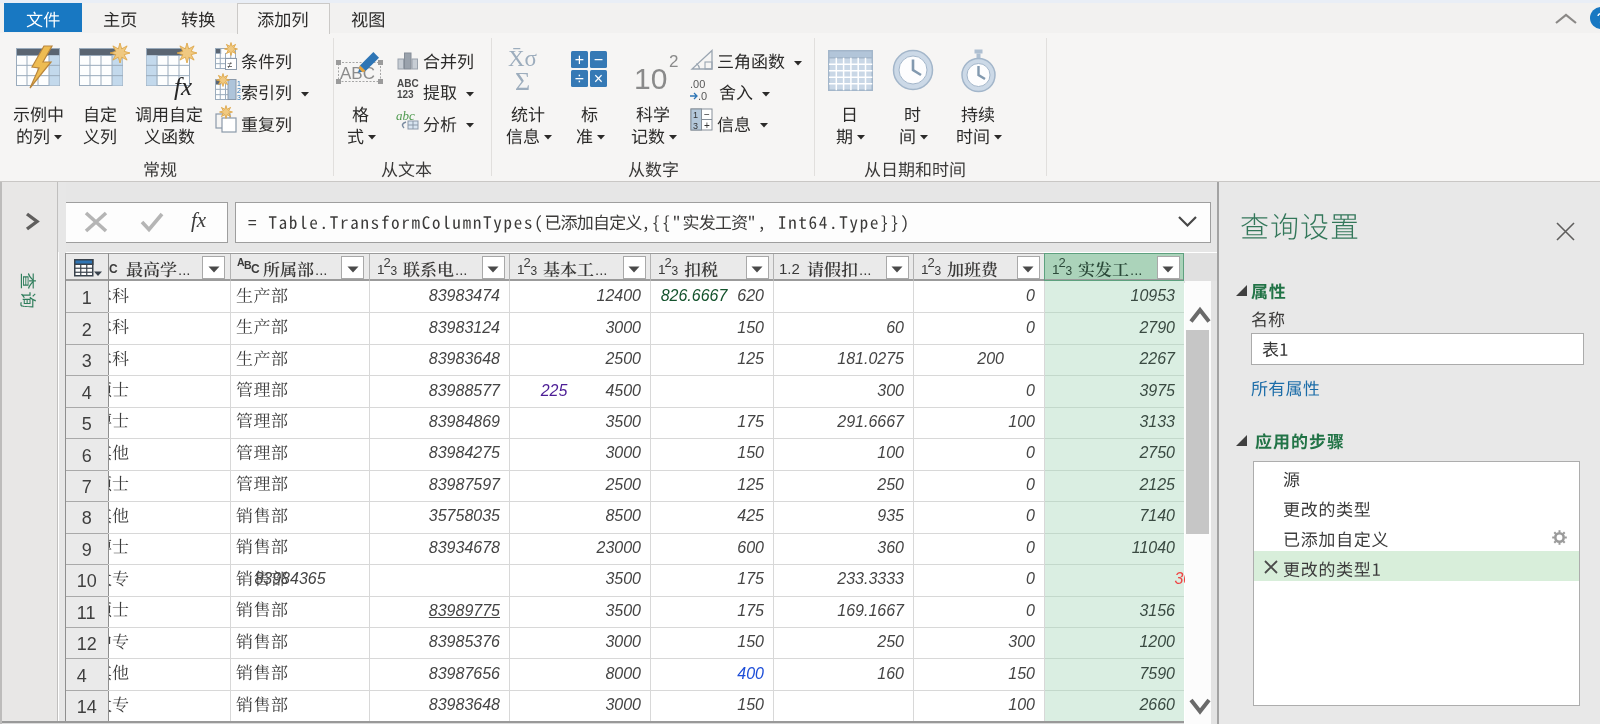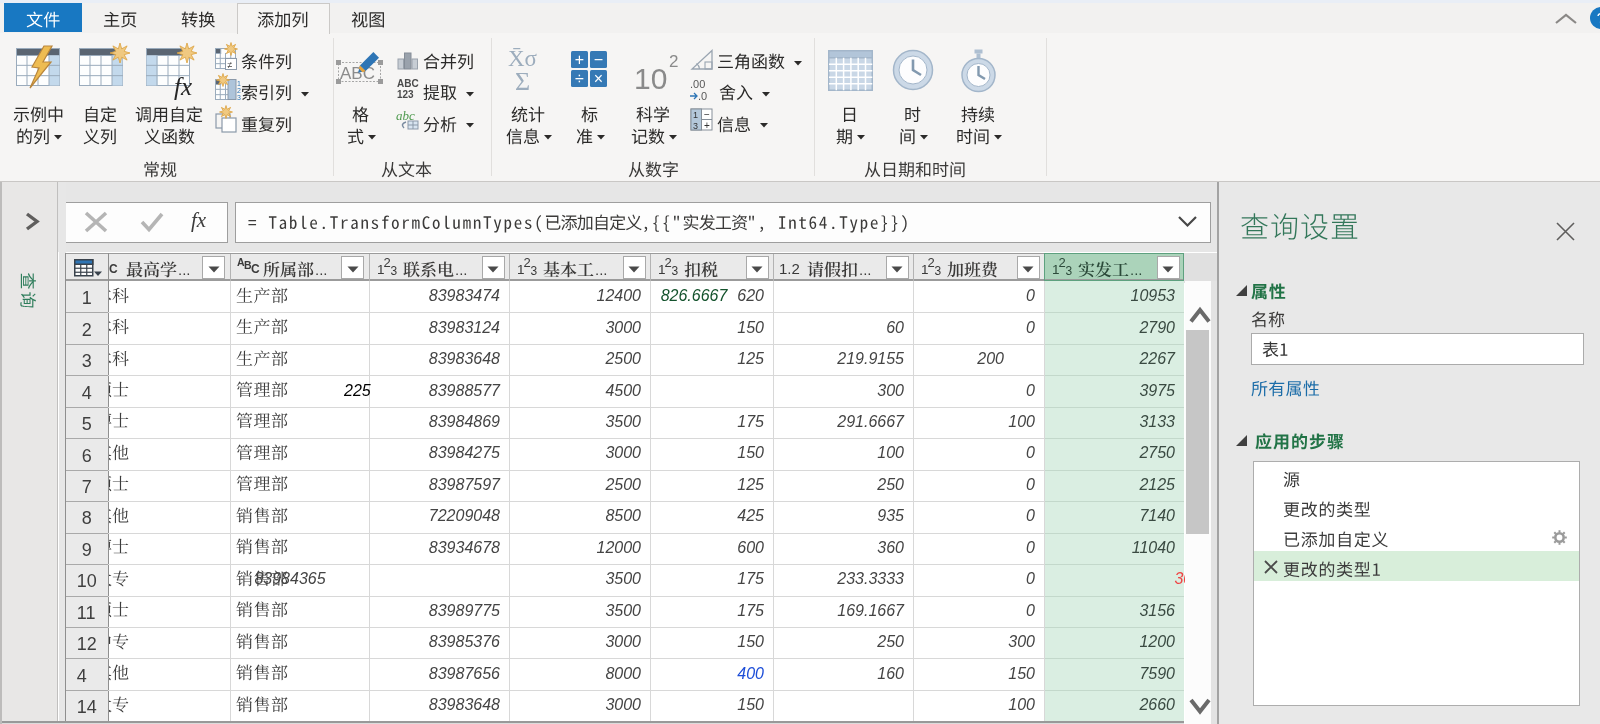--- a/index.html
+++ b/index.html
@@ -960,21 +960,21 @@
     <svg width="54" height="23" style="position:absolute;left:236.0px;top:346.5px;overflow:visible;">
       <g fill="#3c3c3c" transform="translate(0 17.85) scale(0.01700 -0.01700)">
         <use href="#g122" transform="translate(0.0 0)"></use>
         <use href="#g123" transform="translate(1029.4 0)"></use>
         <use href="#g124" transform="translate(2058.8 0)"></use>
       </g>
     </svg>
     <span style="position:absolute;left:80px;top:350.09999999999997px;width:420px;text-align:right;font:italic normal 16px 'Liberation Sans', sans-serif;color:#444;white-space:pre;">83983648</span>
     <span style="position:absolute;left:221px;top:350.09999999999997px;width:420px;text-align:right;font:italic normal 16px 'Liberation Sans', sans-serif;color:#444;white-space:pre;">2500</span>
     <span style="position:absolute;left:344px;top:350.09999999999997px;width:420px;text-align:right;font:italic normal 16px 'Liberation Sans', sans-serif;color:#444;white-space:pre;">125</span>
-    <span style="position:absolute;left:484px;top:350.09999999999997px;width:420px;text-align:right;font:italic normal 16px 'Liberation Sans', sans-serif;color:#444;white-space:pre;">219.9155</span>
+    <span style="position:absolute;left:484px;top:350.09999999999997px;width:420px;text-align:right;font:italic normal 16px 'Liberation Sans', sans-serif;color:#444;white-space:pre;">181.0275</span>
     <span style="position:absolute;left:584px;top:350.09999999999997px;width:420px;text-align:right;font:italic normal 16px 'Liberation Sans', sans-serif;color:#444;white-space:pre;">200</span>
     <span style="position:absolute;left:755px;top:350.09999999999997px;width:420px;text-align:right;font:italic normal 16px 'Liberation Sans', sans-serif;color:#3a4a42;white-space:pre;">2267</span>
     <span style="position:absolute;left:81.75px;top:382.65000000000003px;font: normal 18px 'Liberation Sans', sans-serif;color:#3f3f3f;letter-spacing:normal;white-space:pre;">4</span>
     <div style="position:absolute;left:109.0px;top:376.35px;width:119.0px;height:29.45px;overflow:hidden"></div>
     <div style="position:absolute;left:109.0px;top:0px;width:119.0px;height:724px;overflow:hidden;pointer-events:none">
       <div style="position:absolute;left:-109.0px;top:0">
         <svg width="36" height="23" style="position:absolute;left:95.0px;top:378.0px;overflow:visible;">
           <g fill="#3c3c3c" transform="translate(0 17.85) scale(0.01700 -0.01700)">
             <use href="#g125" transform="translate(0.0 0)"></use>
             <use href="#g126" transform="translate(1000.0 0)"></use>
@@ -984,21 +984,21 @@
     </div>
     <svg width="54" height="23" style="position:absolute;left:236.0px;top:378.0px;overflow:visible;">
       <g fill="#3c3c3c" transform="translate(0 17.85) scale(0.01700 -0.01700)">
         <use href="#g127" transform="translate(0.0 0)"></use>
         <use href="#g128" transform="translate(1029.4 0)"></use>
         <use href="#g124" transform="translate(2058.8 0)"></use>
       </g>
     </svg>
     <span style="position:absolute;left:80px;top:381.55px;width:420px;text-align:right;font:italic normal 16px 'Liberation Sans', sans-serif;color:#444;white-space:pre;">83988577</span>
     <span style="position:absolute;left:221px;top:381.55px;width:420px;text-align:right;font:italic normal 16px 'Liberation Sans', sans-serif;color:#444;white-space:pre;">4500</span>
-    <span style="position:absolute;left:344px;top:381.55px;width:420px;text-align:left;font:italic normal 16px 'Liberation Sans', sans-serif;color:#000000;white-space:pre;">225</span>
+    <span style="position:absolute;left:344px;top:381.55px;width:420px;text-align:center;font:italic normal 16px 'Liberation Sans', sans-serif;color:#4c1d95;white-space:pre;">225</span>
     <span style="position:absolute;left:484px;top:381.55px;width:420px;text-align:right;font:italic normal 16px 'Liberation Sans', sans-serif;color:#444;white-space:pre;">300</span>
     <span style="position:absolute;left:615px;top:381.55px;width:420px;text-align:right;font:italic normal 16px 'Liberation Sans', sans-serif;color:#444;white-space:pre;">0</span>
     <span style="position:absolute;left:755px;top:381.55px;width:420px;text-align:right;font:italic normal 16px 'Liberation Sans', sans-serif;color:#3a4a42;white-space:pre;">3975</span>
     <span style="position:absolute;left:81.75px;top:414.1px;font: normal 18px 'Liberation Sans', sans-serif;color:#3f3f3f;letter-spacing:normal;white-space:pre;">5</span>
     <div style="position:absolute;left:109.0px;top:407.8px;width:119.0px;height:29.45px;overflow:hidden"></div>
     <div style="position:absolute;left:109.0px;top:0px;width:119.0px;height:724px;overflow:hidden;pointer-events:none">
       <div style="position:absolute;left:-109.0px;top:0">
         <svg width="36" height="23" style="position:absolute;left:95.0px;top:409.4px;overflow:visible;">
           <g fill="#3c3c3c" transform="translate(0 17.85) scale(0.01700 -0.01700)">
             <use href="#g129" transform="translate(0.0 0)"></use>
@@ -1082,21 +1082,21 @@
         </svg>
       </div>
     </div>
     <svg width="54" height="23" style="position:absolute;left:236.0px;top:503.8px;overflow:visible;">
       <g fill="#3c3c3c" transform="translate(0 17.85) scale(0.01700 -0.01700)">
         <use href="#g132" transform="translate(0.0 0)"></use>
         <use href="#g133" transform="translate(1029.4 0)"></use>
         <use href="#g124" transform="translate(2058.8 0)"></use>
       </g>
     </svg>
-    <span style="position:absolute;left:80px;top:507.34999999999997px;width:420px;text-align:right;font:italic normal 16px 'Liberation Sans', sans-serif;color:#444;white-space:pre;">72209048</span>
+    <span style="position:absolute;left:80px;top:507.34999999999997px;width:420px;text-align:right;font:italic normal 16px 'Liberation Sans', sans-serif;color:#444;white-space:pre;">35758035</span>
     <span style="position:absolute;left:221px;top:507.34999999999997px;width:420px;text-align:right;font:italic normal 16px 'Liberation Sans', sans-serif;color:#444;white-space:pre;">8500</span>
     <span style="position:absolute;left:344px;top:507.34999999999997px;width:420px;text-align:right;font:italic normal 16px 'Liberation Sans', sans-serif;color:#444;white-space:pre;">425</span>
     <span style="position:absolute;left:484px;top:507.34999999999997px;width:420px;text-align:right;font:italic normal 16px 'Liberation Sans', sans-serif;color:#444;white-space:pre;">935</span>
     <span style="position:absolute;left:615px;top:507.34999999999997px;width:420px;text-align:right;font:italic normal 16px 'Liberation Sans', sans-serif;color:#444;white-space:pre;">0</span>
     <span style="position:absolute;left:755px;top:507.34999999999997px;width:420px;text-align:right;font:italic normal 16px 'Liberation Sans', sans-serif;color:#3a4a42;white-space:pre;">7140</span>
     <span style="position:absolute;left:81.75px;top:539.9px;font: normal 18px 'Liberation Sans', sans-serif;color:#3f3f3f;letter-spacing:normal;white-space:pre;">9</span>
     <div style="position:absolute;left:109.0px;top:533.6px;width:119.0px;height:29.45px;overflow:hidden"></div>
     <div style="position:absolute;left:109.0px;top:0px;width:119.0px;height:724px;overflow:hidden;pointer-events:none">
       <div style="position:absolute;left:-109.0px;top:0">
         <svg width="36" height="23" style="position:absolute;left:95.0px;top:535.2px;overflow:visible;">
@@ -1108,21 +1108,21 @@
       </div>
     </div>
     <svg width="54" height="23" style="position:absolute;left:236.0px;top:535.2px;overflow:visible;">
       <g fill="#3c3c3c" transform="translate(0 17.85) scale(0.01700 -0.01700)">
         <use href="#g132" transform="translate(0.0 0)"></use>
         <use href="#g133" transform="translate(1029.4 0)"></use>
         <use href="#g124" transform="translate(2058.8 0)"></use>
       </g>
     </svg>
     <span style="position:absolute;left:80px;top:538.8000000000001px;width:420px;text-align:right;font:italic normal 16px 'Liberation Sans', sans-serif;color:#444;white-space:pre;">83934678</span>
-    <span style="position:absolute;left:221px;top:538.8000000000001px;width:420px;text-align:right;font:italic normal 16px 'Liberation Sans', sans-serif;color:#444;white-space:pre;">12000</span>
+    <span style="position:absolute;left:221px;top:538.8000000000001px;width:420px;text-align:right;font:italic normal 16px 'Liberation Sans', sans-serif;color:#444;white-space:pre;">23000</span>
     <span style="position:absolute;left:344px;top:538.8000000000001px;width:420px;text-align:right;font:italic normal 16px 'Liberation Sans', sans-serif;color:#444;white-space:pre;">600</span>
     <span style="position:absolute;left:484px;top:538.8000000000001px;width:420px;text-align:right;font:italic normal 16px 'Liberation Sans', sans-serif;color:#444;white-space:pre;">360</span>
     <span style="position:absolute;left:615px;top:538.8000000000001px;width:420px;text-align:right;font:italic normal 16px 'Liberation Sans', sans-serif;color:#444;white-space:pre;">0</span>
     <span style="position:absolute;left:755px;top:538.8000000000001px;width:420px;text-align:right;font:italic normal 16px 'Liberation Sans', sans-serif;color:#3a4a42;white-space:pre;">11040</span>
     <span style="position:absolute;left:76.75px;top:571.3499999999999px;font: normal 18px 'Liberation Sans', sans-serif;color:#3f3f3f;letter-spacing:normal;white-space:pre;">10</span>
     <div style="position:absolute;left:109.0px;top:565.05px;width:119.0px;height:29.45px;overflow:hidden"></div>
     <div style="position:absolute;left:109.0px;top:0px;width:119.0px;height:724px;overflow:hidden;pointer-events:none">
       <div style="position:absolute;left:-109.0px;top:0">
         <svg width="36" height="23" style="position:absolute;left:95.0px;top:566.7px;overflow:visible;">
           <g fill="#3c3c3c" transform="translate(0 17.85) scale(0.01700 -0.01700)">
@@ -1157,21 +1157,21 @@
         </svg>
       </div>
     </div>
     <svg width="54" height="23" style="position:absolute;left:236.0px;top:598.1px;overflow:visible;">
       <g fill="#3c3c3c" transform="translate(0 17.85) scale(0.01700 -0.01700)">
         <use href="#g132" transform="translate(0.0 0)"></use>
         <use href="#g133" transform="translate(1029.4 0)"></use>
         <use href="#g124" transform="translate(2058.8 0)"></use>
       </g>
     </svg>
-    <span style="position:absolute;left:80px;top:601.7px;width:420px;text-align:right;font:italic normal 16px 'Liberation Sans', sans-serif;color:#444;white-space:pre;">83989775</span>
+    <span style="position:absolute;left:80px;top:601.7px;width:420px;text-align:right;font:italic normal 16px 'Liberation Sans', sans-serif;color:#444;white-space:pre;text-decoration:underline;">83989775</span>
     <span style="position:absolute;left:221px;top:601.7px;width:420px;text-align:right;font:italic normal 16px 'Liberation Sans', sans-serif;color:#444;white-space:pre;">3500</span>
     <span style="position:absolute;left:344px;top:601.7px;width:420px;text-align:right;font:italic normal 16px 'Liberation Sans', sans-serif;color:#444;white-space:pre;">175</span>
     <span style="position:absolute;left:484px;top:601.7px;width:420px;text-align:right;font:italic normal 16px 'Liberation Sans', sans-serif;color:#444;white-space:pre;">169.1667</span>
     <span style="position:absolute;left:615px;top:601.7px;width:420px;text-align:right;font:italic normal 16px 'Liberation Sans', sans-serif;color:#444;white-space:pre;">0</span>
     <span style="position:absolute;left:755px;top:601.7px;width:420px;text-align:right;font:italic normal 16px 'Liberation Sans', sans-serif;color:#3a4a42;white-space:pre;">3156</span>
     <span style="position:absolute;left:76.75px;top:634.25px;font: normal 18px 'Liberation Sans', sans-serif;color:#3f3f3f;letter-spacing:normal;white-space:pre;">12</span>
     <div style="position:absolute;left:109.0px;top:627.95px;width:119.0px;height:29.45px;overflow:hidden"></div>
     <div style="position:absolute;left:109.0px;top:0px;width:119.0px;height:724px;overflow:hidden;pointer-events:none">
       <div style="position:absolute;left:-109.0px;top:0">
         <svg width="36" height="23" style="position:absolute;left:95.0px;top:629.6px;overflow:visible;">

